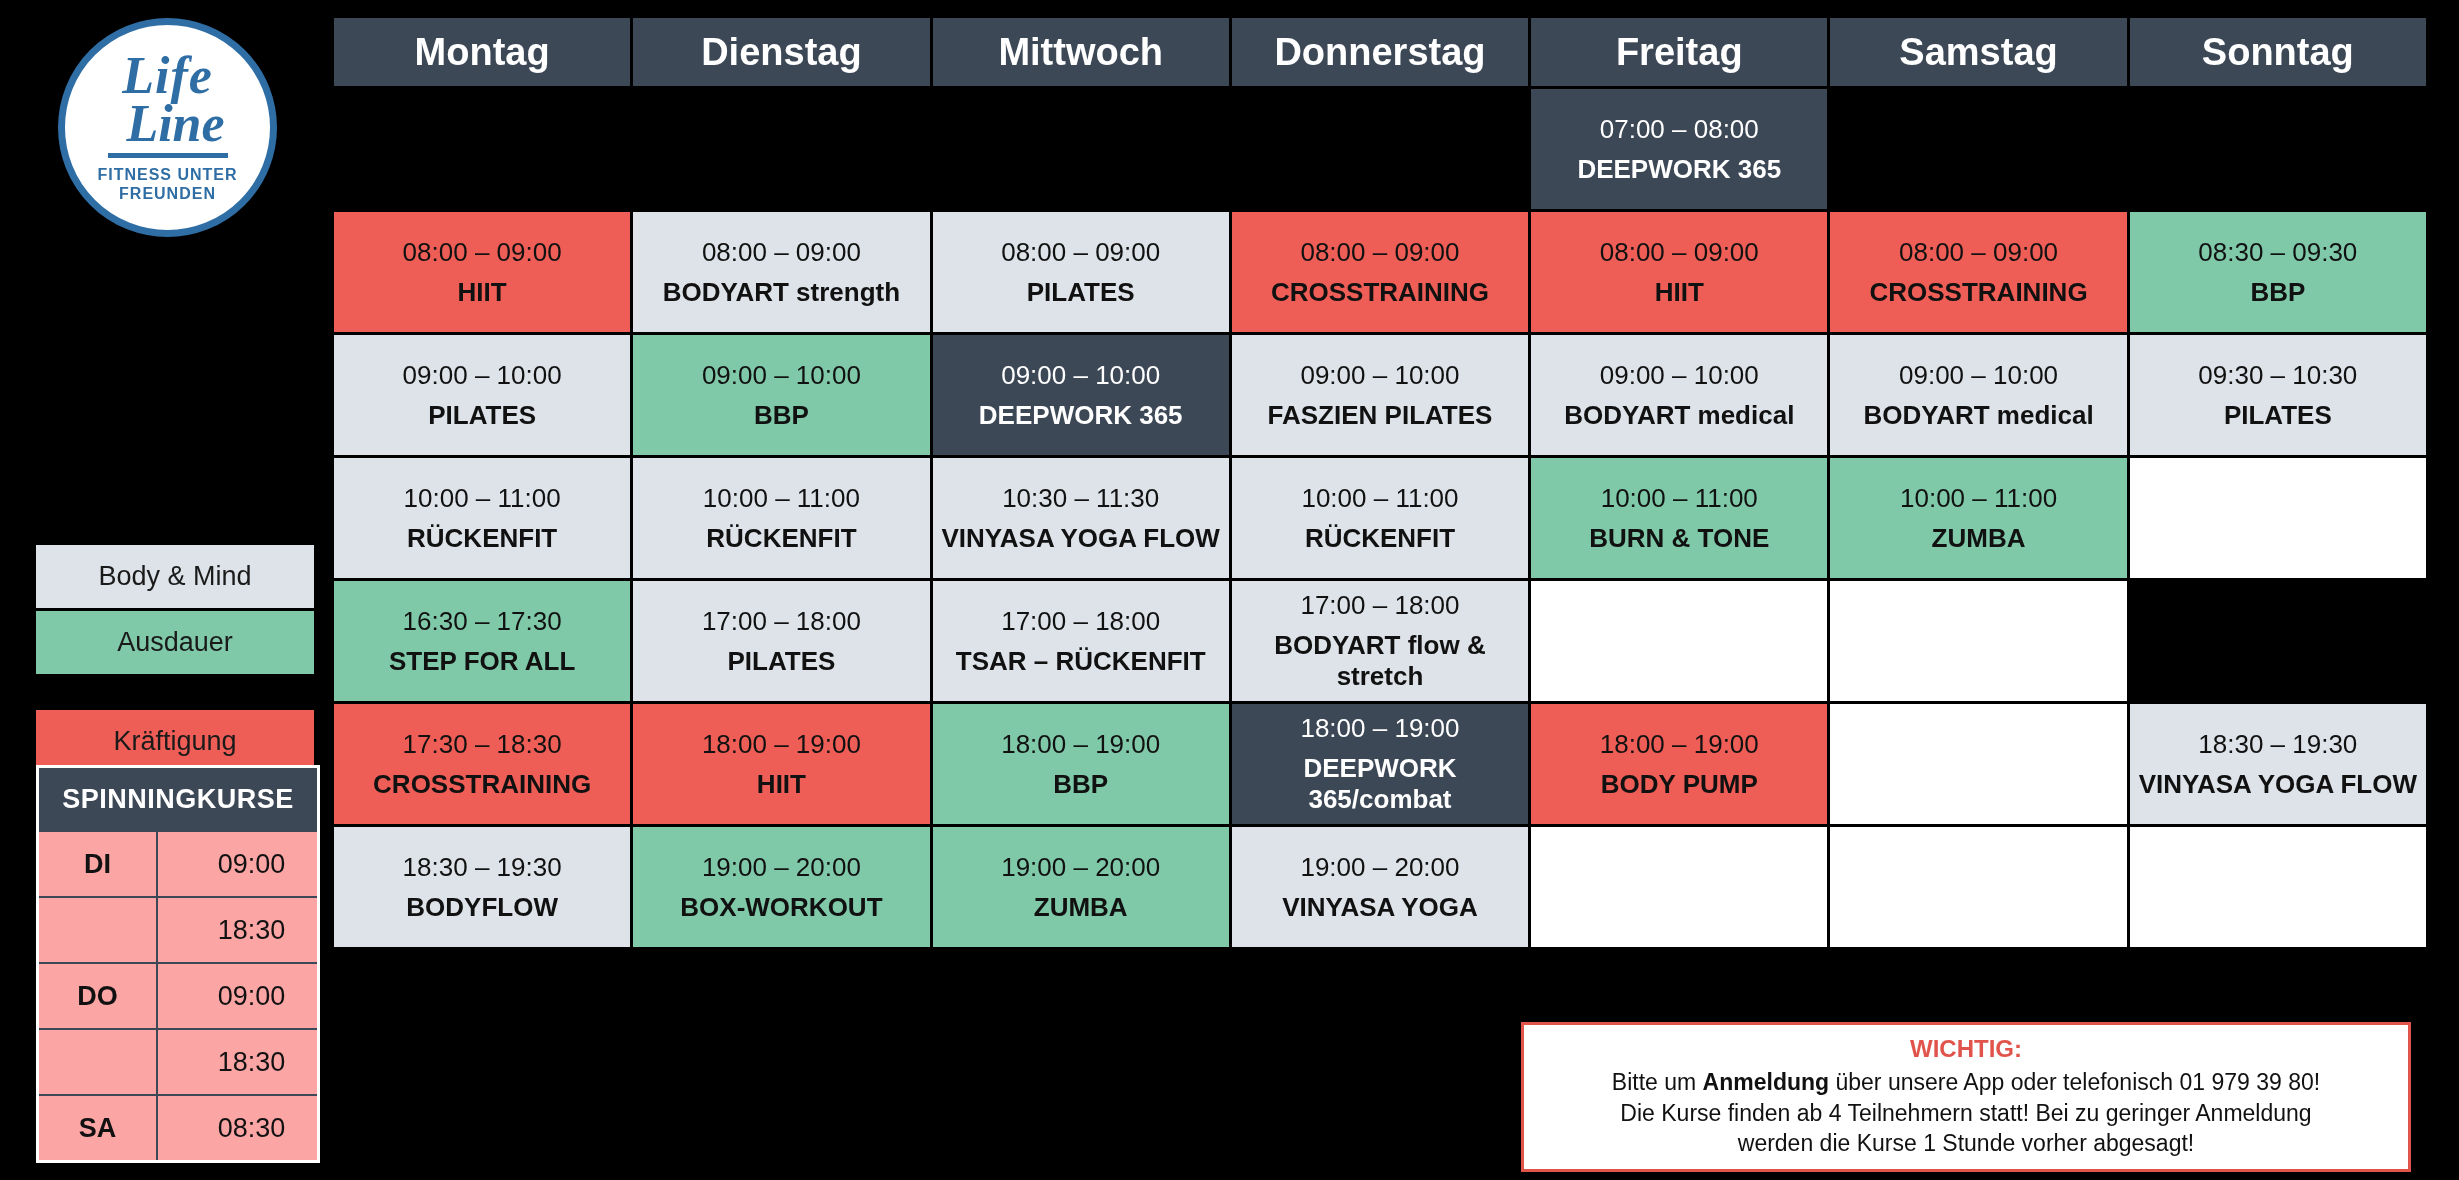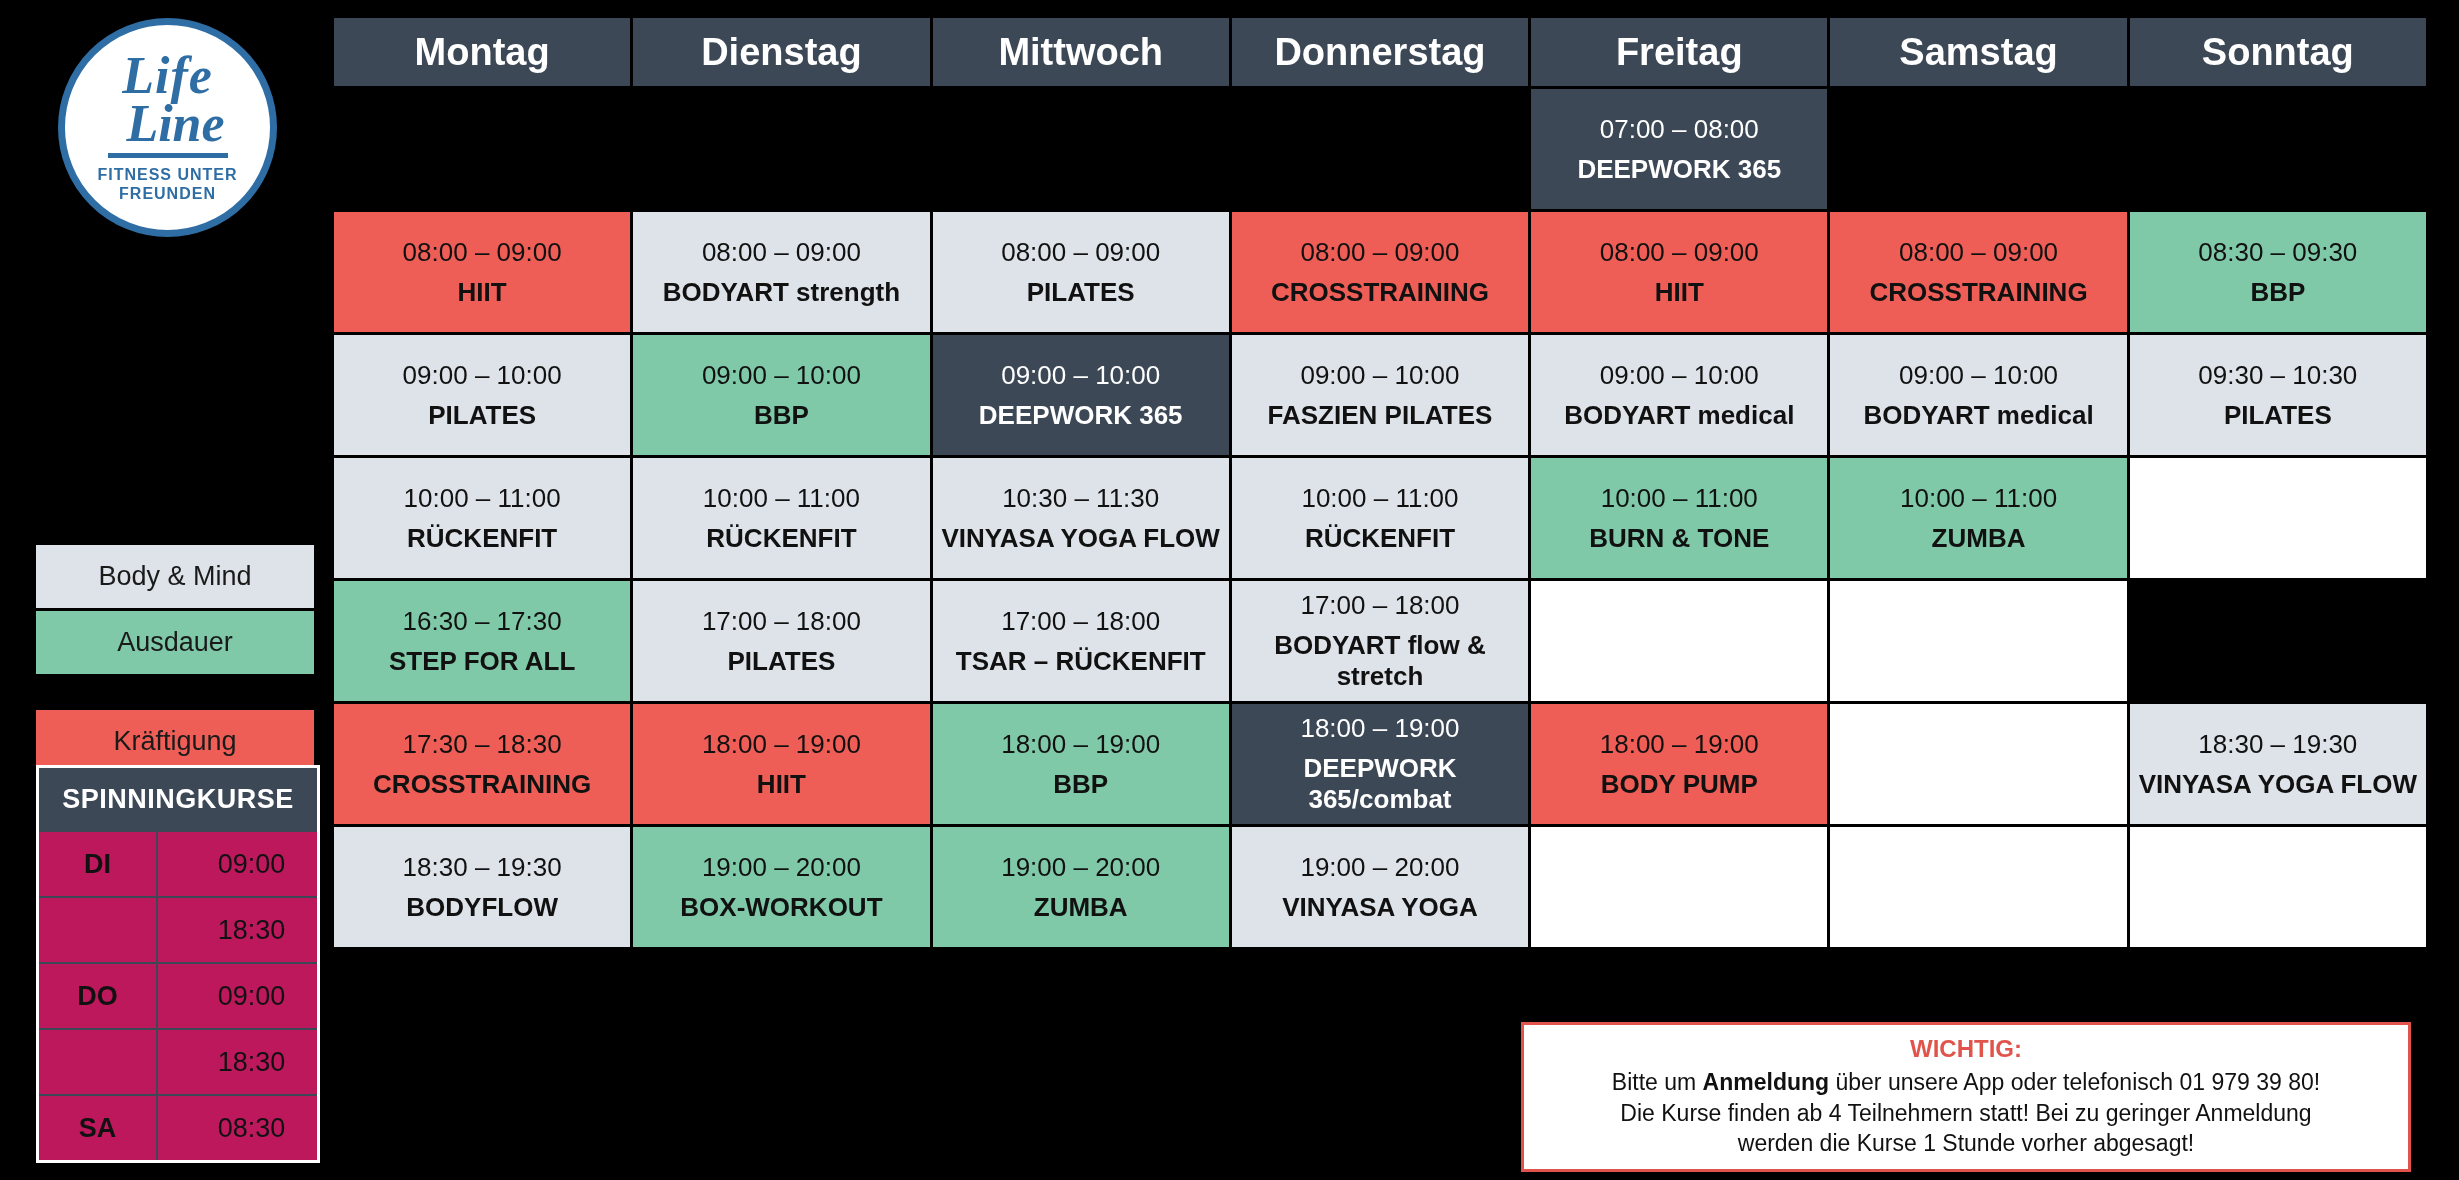--- a/index.html
+++ b/index.html
@@ -23,21 +23,21 @@
   .legend-row{height:63px;display:flex;align-items:center;justify-content:center;
               font-size:27px;color:#1a1a1a;margin-bottom:3px;}
   .lg-bm{background:#dde3e9;}
   .lg-au{background:#7fc9a9;}
   .lg-kr{background:#ef5e56;margin-top:36px;}
 
   
   .spin{position:absolute;left:36px;top:765px;width:278px;border:3px solid #fff;}
   .spin .hdr{height:62px;background:#3c4856;color:#fff;display:flex;align-items:center;
              justify-content:center;font-size:27px;font-weight:bold;letter-spacing:.5px;}
-  .spin .row{display:flex;height:64px;background:#be185d;border-top:2px solid #3c4856;gap:28px;}
+  .spin .row{display:flex;height:64px;background:#fca5a5;border-top:2px solid #3c4856;gap:28px;}
   .spin .c1{flex:0 0 117px;display:flex;align-items:center;justify-content:center;
             font-size:27px;font-weight:bold;color:#111;border-right:2px solid #3c4856;}
   .spin .c2{flex:1;display:flex;align-items:center;justify-content:center;
             font-size:27px;color:#111;}
 
   
   .grid{position:absolute;left:334px;top:18px;width:2092px;}
   .grow{display:flex;}
   .cell{flex:1 1 0;min-width:0;margin:0 3px 3px 0;box-sizing:border-box;
         display:flex;flex-direction:column;align-items:center;justify-content:center;

